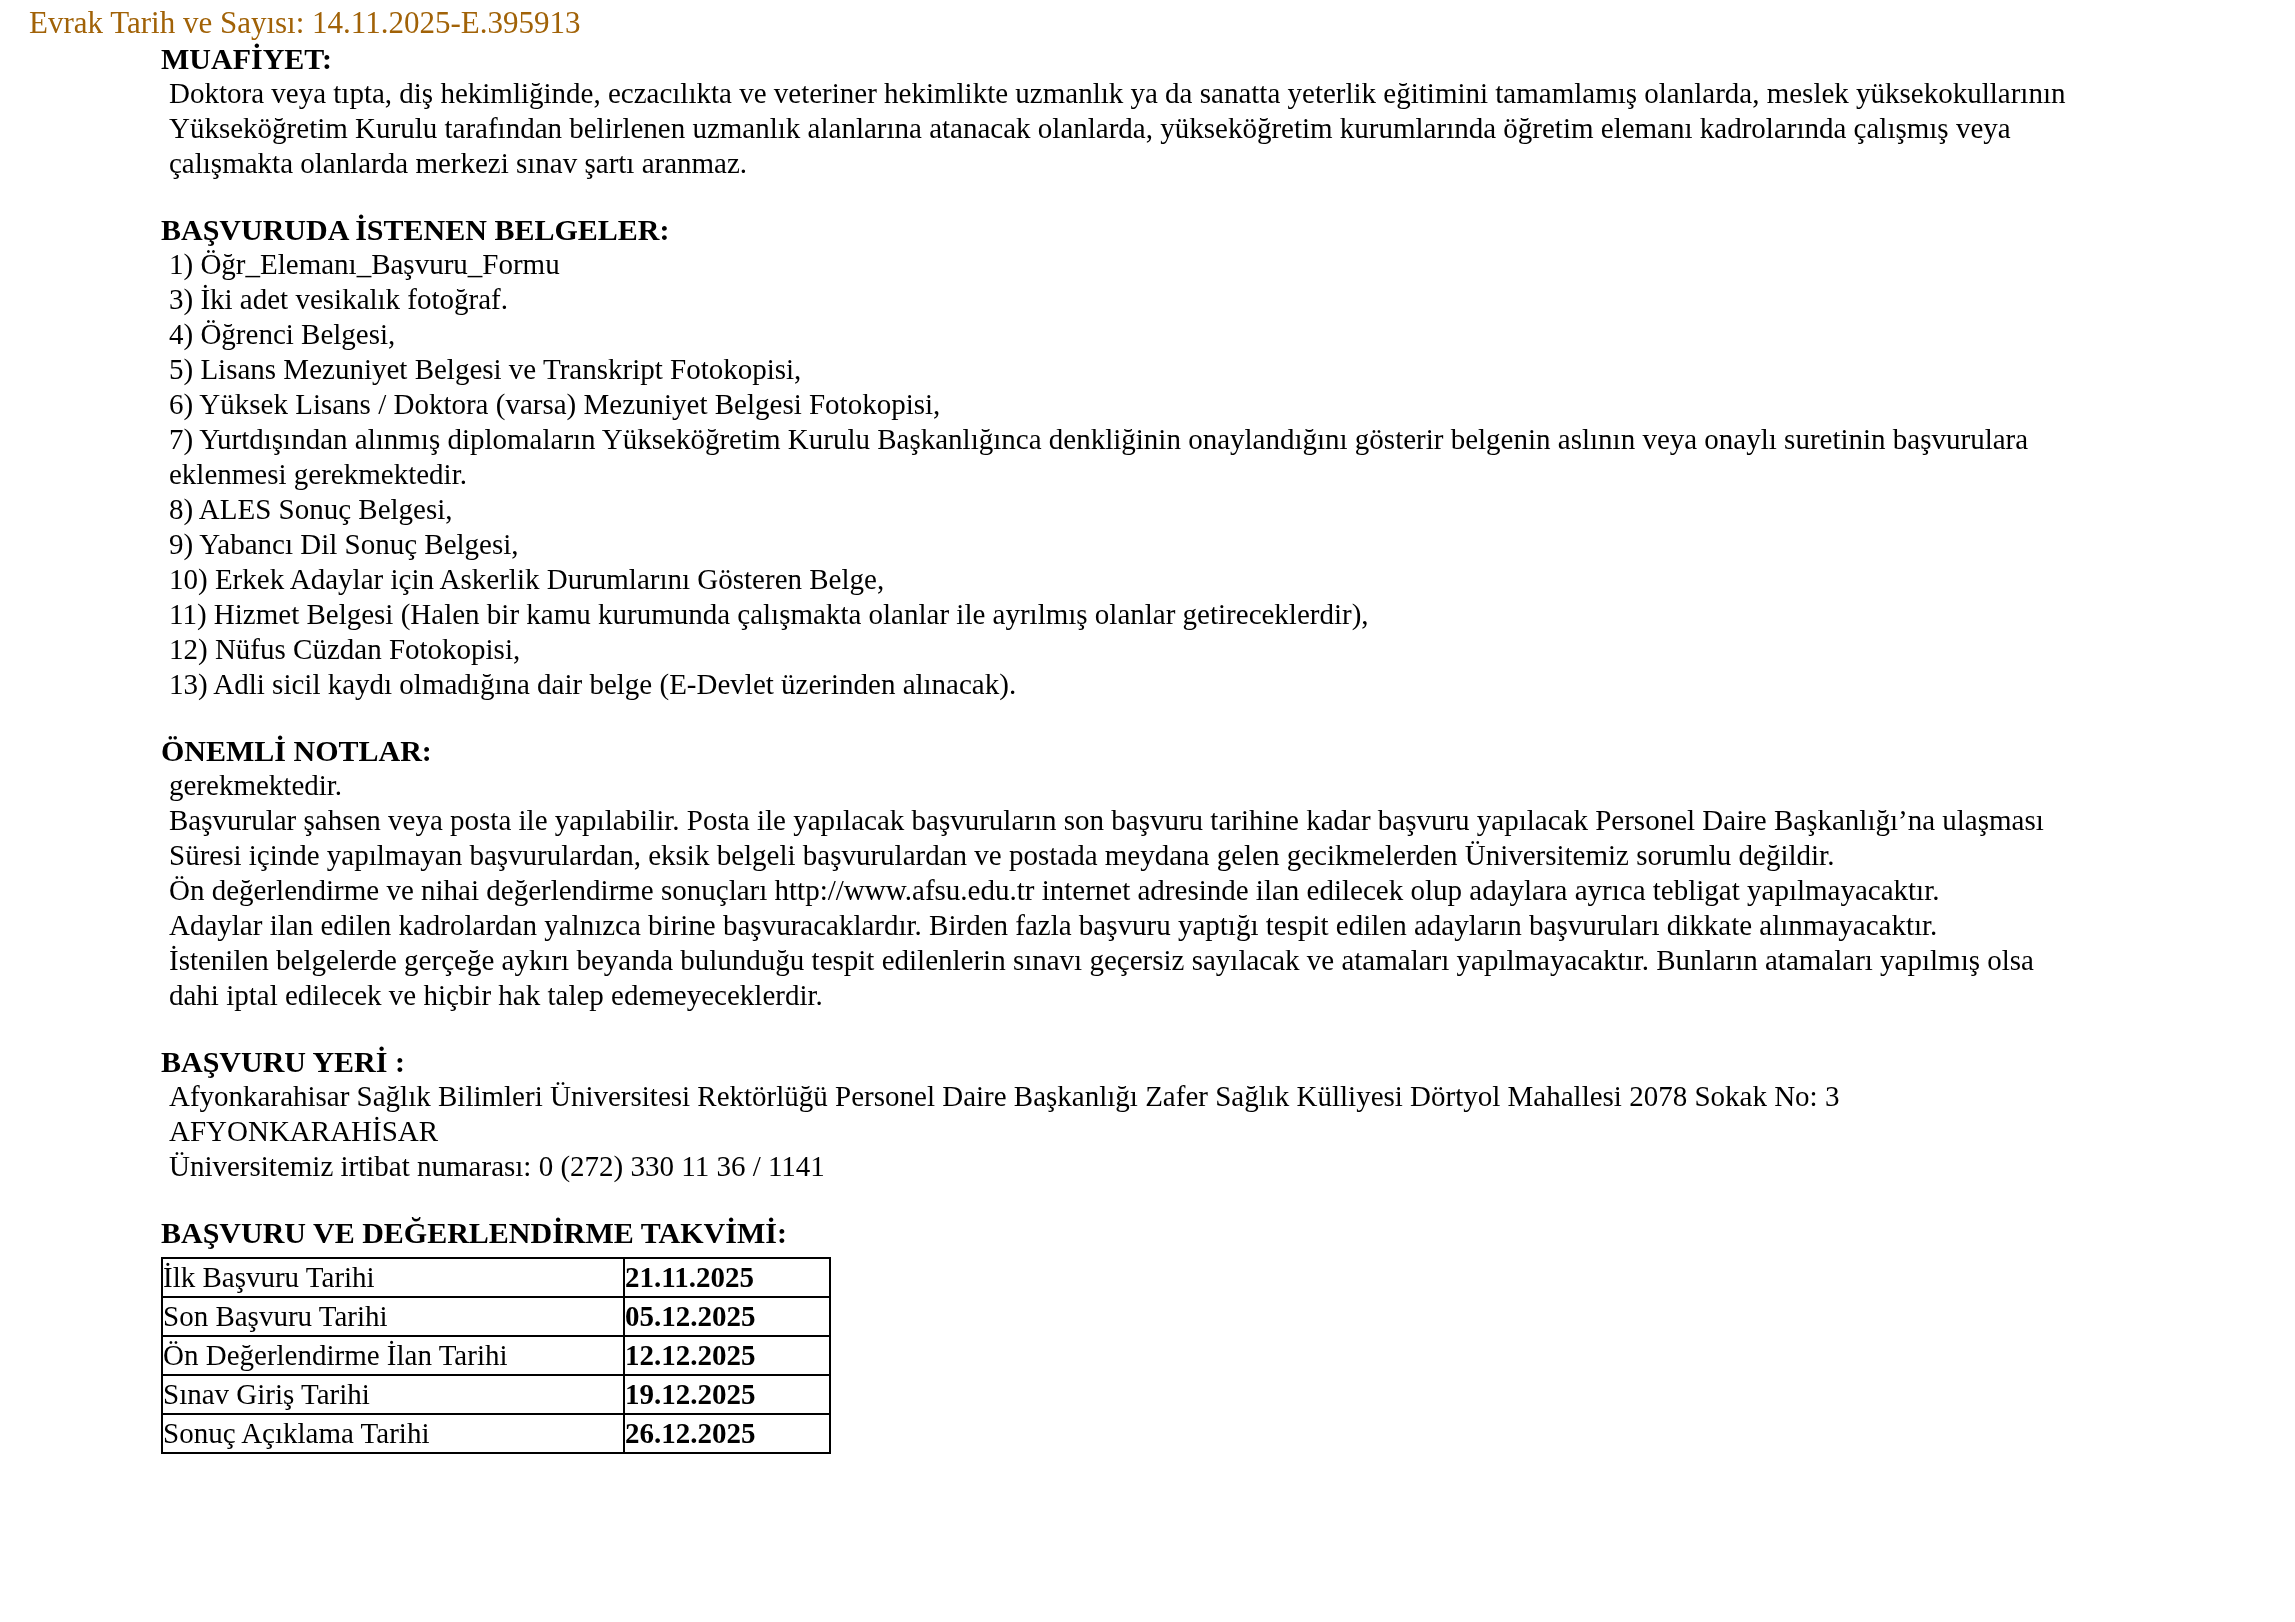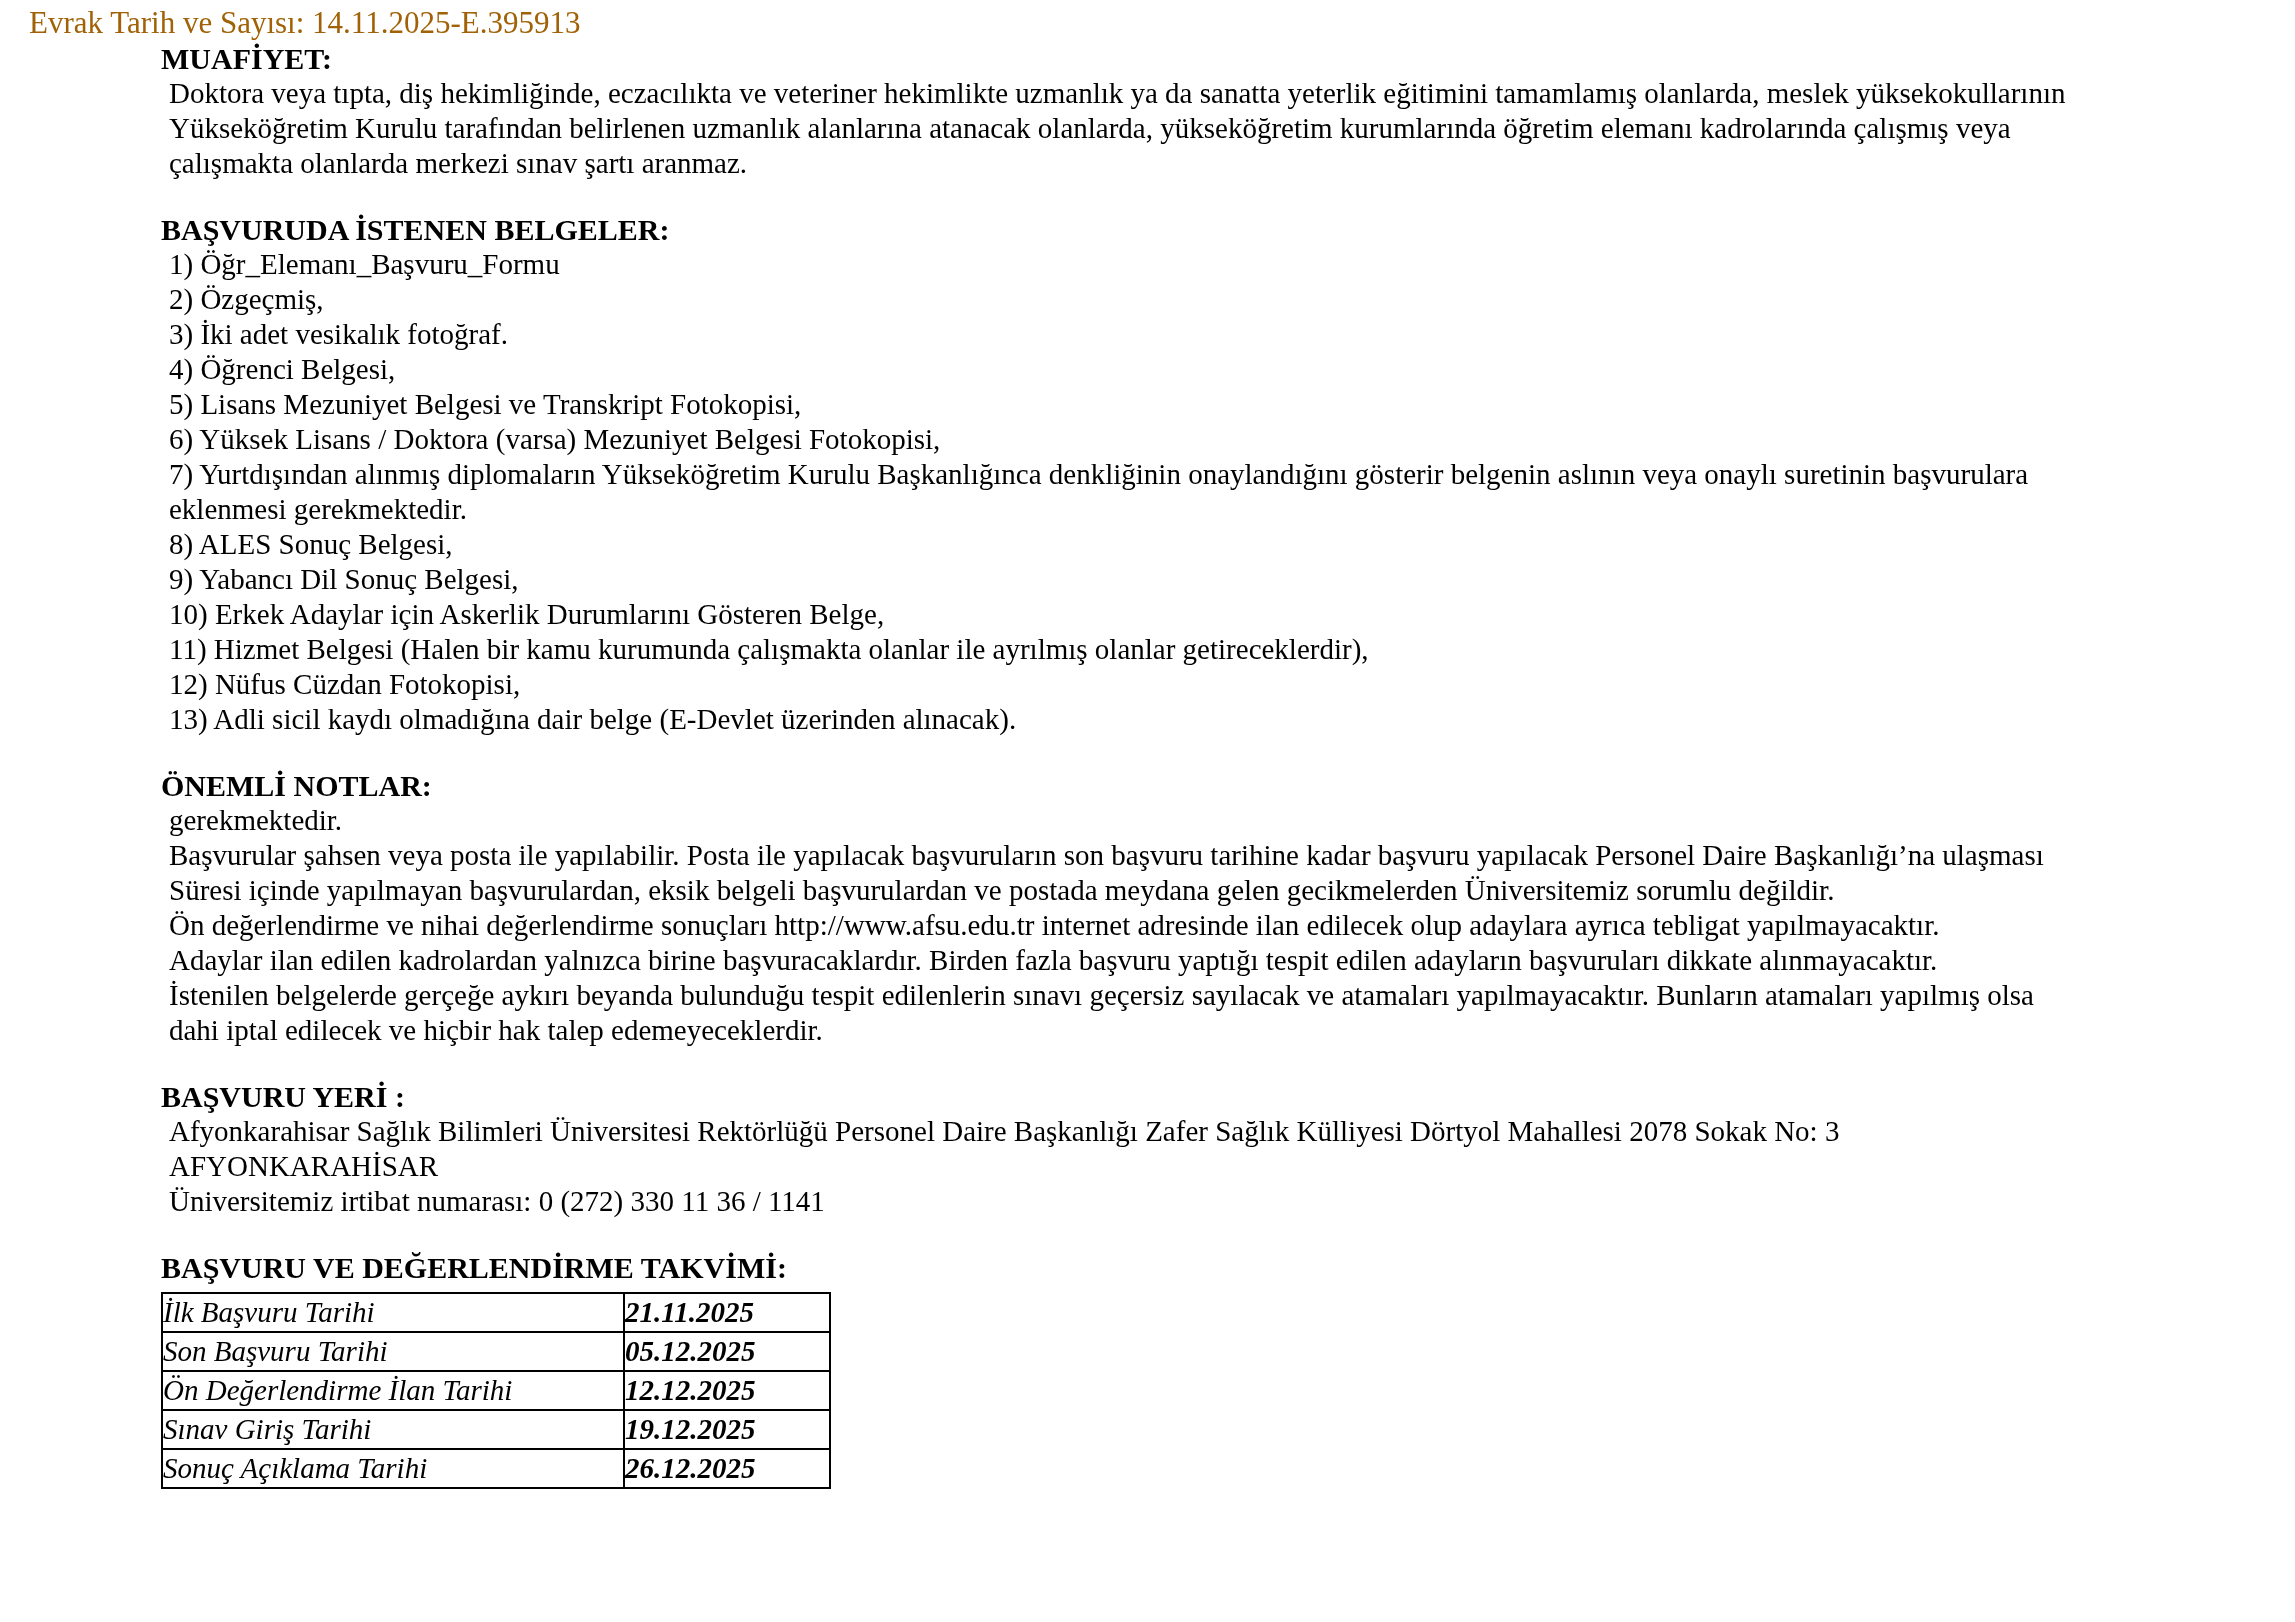--- a/index.html
+++ b/index.html
@@ -54,21 +54,20 @@
     margin-top: 6.5px;
     background: #ffffff;
     border: 2.6px solid #000000;
   }
   table.takvim td {
     border: 2px solid #000000;
     height: 37px;
     font-size: 29px;
     vertical-align: middle;
     padding: 0;
-    font-style: italic;
   }
   td.cell-label {
     width: 460px;
     padding-left: 11.8px;
   }
   td.cell-date {
     width: 204px;
     padding-left: 15.7px;
     font-weight: bold;
   }
@@ -85,21 +84,20 @@
     <div class="section">
       <div class="heading">MUAFİYET:</div>
       <div class="line">Doktora veya tıpta, diş hekimliğinde, eczacılıkta ve veteriner hekimlikte uzmanlık ya da sanatta yeterlik eğitimini tamamlamış olanlarda, meslek yüksekokullarının</div>
       <div class="line">Yükseköğretim Kurulu tarafından belirlenen uzmanlık alanlarına atanacak olanlarda, yükseköğretim kurumlarında öğretim elemanı kadrolarında çalışmış veya</div>
       <div class="line">çalışmakta olanlarda merkezi sınav şartı aranmaz.</div>
     </div>
 
     <div class="section">
       <div class="heading">BAŞVURUDA İSTENEN BELGELER:</div>
       <div class="line">1) Öğr_Elemanı_Başvuru_Formu</div>
-      <div class="line">2) Özgeçmiş,</div>
       <div class="line">3) İki adet vesikalık fotoğraf.</div>
       <div class="line">4) Öğrenci Belgesi,</div>
       <div class="line">5) Lisans Mezuniyet Belgesi ve Transkript Fotokopisi,</div>
       <div class="line">6) Yüksek Lisans / Doktora (varsa) Mezuniyet Belgesi Fotokopisi,</div>
       <div class="line">7) Yurtdışından alınmış diplomaların Yükseköğretim Kurulu Başkanlığınca denkliğinin onaylandığını gösterir belgenin aslının veya onaylı suretinin başvurulara</div>
       <div class="line">eklenmesi gerekmektedir.</div>
       <div class="line">8) ALES Sonuç Belgesi,</div>
       <div class="line">9) Yabancı Dil Sonuç Belgesi,</div>
       <div class="line">10) Erkek Adaylar için Askerlik Durumlarını Gösteren Belge,</div>
       <div class="line">11) Hizmet Belgesi (Halen bir kamu kurumunda çalışmakta olanlar ile ayrılmış olanlar getireceklerdir),</div>

